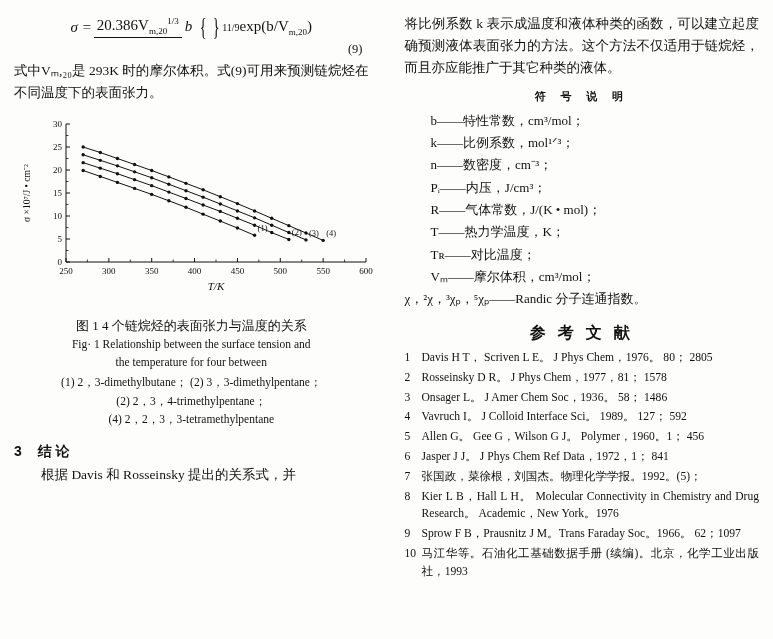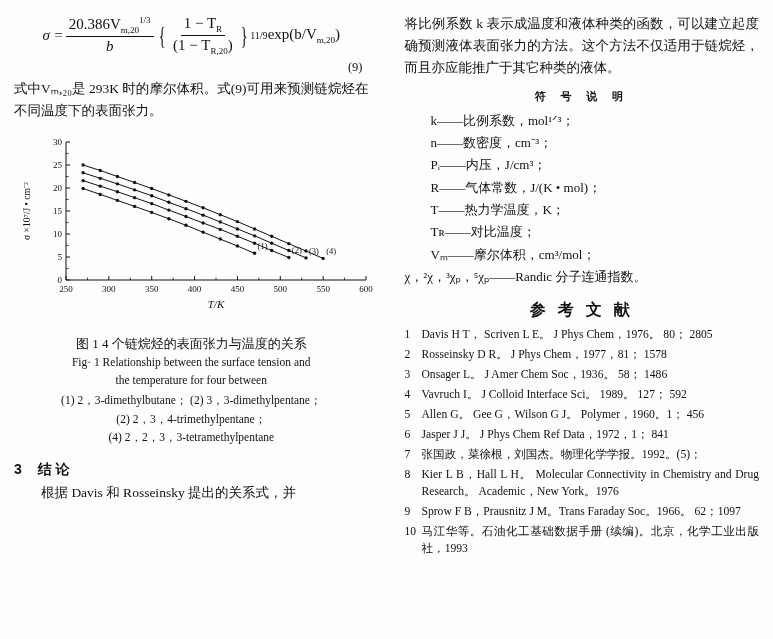--- a/index.html
+++ b/index.html
@@ -24,21 +24,21 @@
   
   .formula-block{
     margin-top:4px;
     text-align:center;
     font-family:"Liberation Serif", serif;
   }
   .formula{
     display:inline-flex;align-items:center;justify-content:center;
     font-size:15px;white-space:nowrap;
   }
-  .frac{display:inline-flex;flex-direction:column;align-items:center;vertical-align:middle;margin:0 2px;}
+  .frac{display:inline-flex;flex-direction:row;align-items:center;vertical-align:middle;margin:0 2px;}
   .frac .num{border-bottom:1px solid #111;padding:0 3px;line-height:1.25;}
   .frac .den{padding:0 3px;line-height:1.3;}
   .sub{font-size:9px;vertical-align:sub;}
   .sup{font-size:9px;vertical-align:super;}
   .brace{font-size:26px;line-height:1;transform:scaleX(.55);display:inline-block;}
   .eqnum{text-align:right;font-size:12.5px;margin-top:2px;padding-right:6px;}
 
   
   p.t{
     font-size:13.5px;
@@ -99,28 +99,20 @@
     <div class="formula-block">
       <span class="formula">
         <span class="em-i">σ =</span>
         <span class="frac">
           <span class="num">
             <span>20.386V</span><span class="sub">m,20</span><span class="sup">1/3</span>
           </span>
           <span class="den em-i">b</span>
         </span>
         <span class="brace">{</span>
-        <span class="frac">
-          <span class="num">
-            <span>1 − T</span><span class="sub">R</span>
-          </span>
-          <span class="den">
-            <span>(1 − T</span><span class="sub">R,20</span><span>)</span>
-          </span>
-        </span>
         <span class="brace">}</span>
         <span class="sup" style="font-size:10px">11/9</span>
         <span style="margin-left:0">
           <span>exp(b/V</span><span class="sub">m,20</span><span>)</span>
         </span>
       </span>
       <div class="eqnum">(9)</div>
     </div>
 
     <p class="t">式中Vₘ,₂₀是 293K 时的摩尔体积。式(9)可用来预测链烷烃在不同温度下的表面张力。</p>
@@ -257,20 +249,21 @@
     <p class="t ind">根据 Davis 和 Rosseinsky 提出的关系式，并</p>
   </div>
 
   <div class="col col-right">
 
     <p class="t">将比例系数 k 表示成温度和液体种类的函数，可以建立起度确预测液体表面张力的方法。这个方法不仅适用于链烷烃，而且亦应能推广于其它种类的液体。</p>
 
     <div class="center-h">符  号  说  明</div>
 
     <div class="symlist">
+      <div>b——特性常数，cm³/mol；</div>
       <div>k——比例系数，mol¹ᐟ³；</div>
       <div>n——数密度，cm⁻³；</div>
       <div>Pᵢ——内压，J/cm³；</div>
       <div>R——气体常数，J/(K • mol)；</div>
       <div>T——热力学温度，K；</div>
       <div>Tʀ——对比温度；</div>
       <div>Vₘ——摩尔体积，cm³/mol；</div>
       <div style="padding-left:0;text-indent:0">χ，²χ，³χₚ，⁵χₚ——Randic 分子连通指数。</div>
     </div>
 

